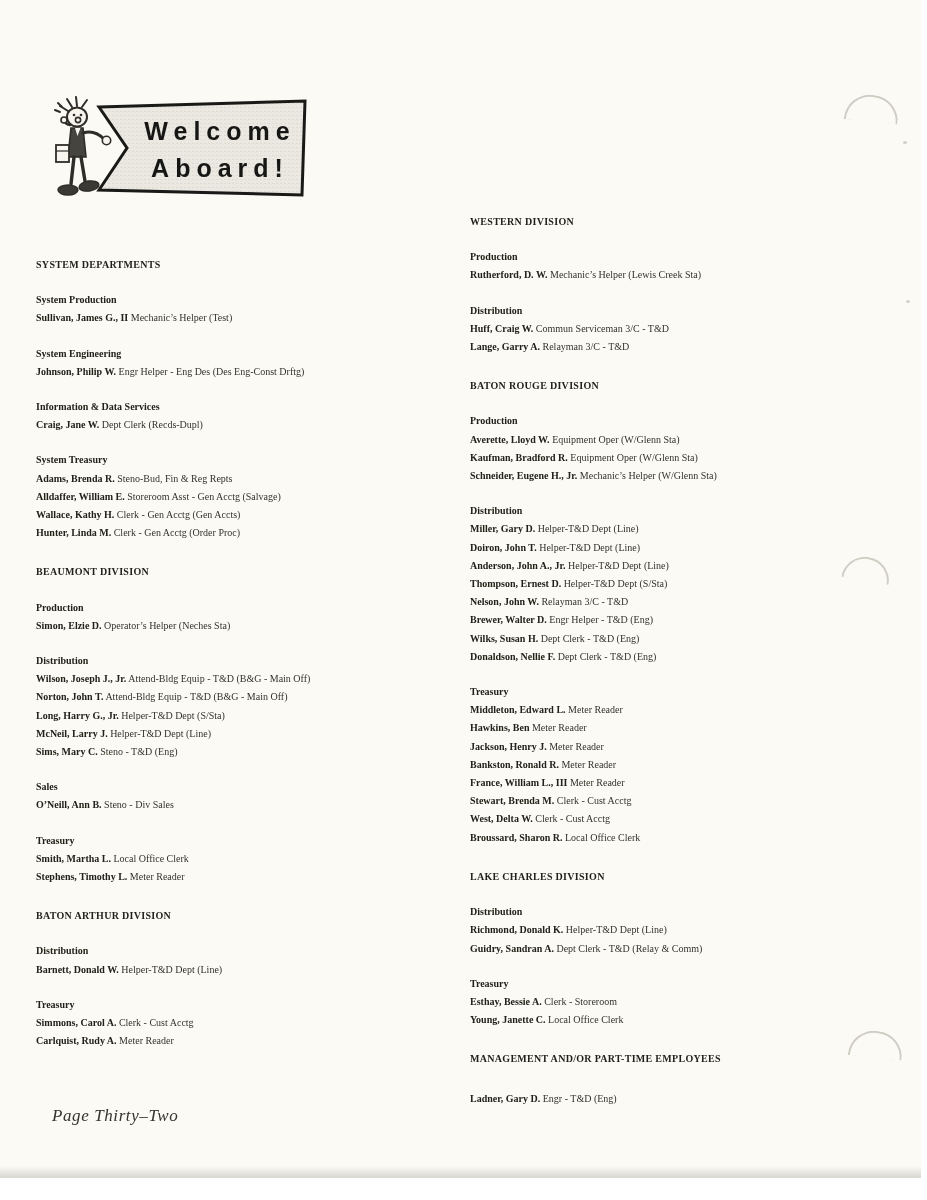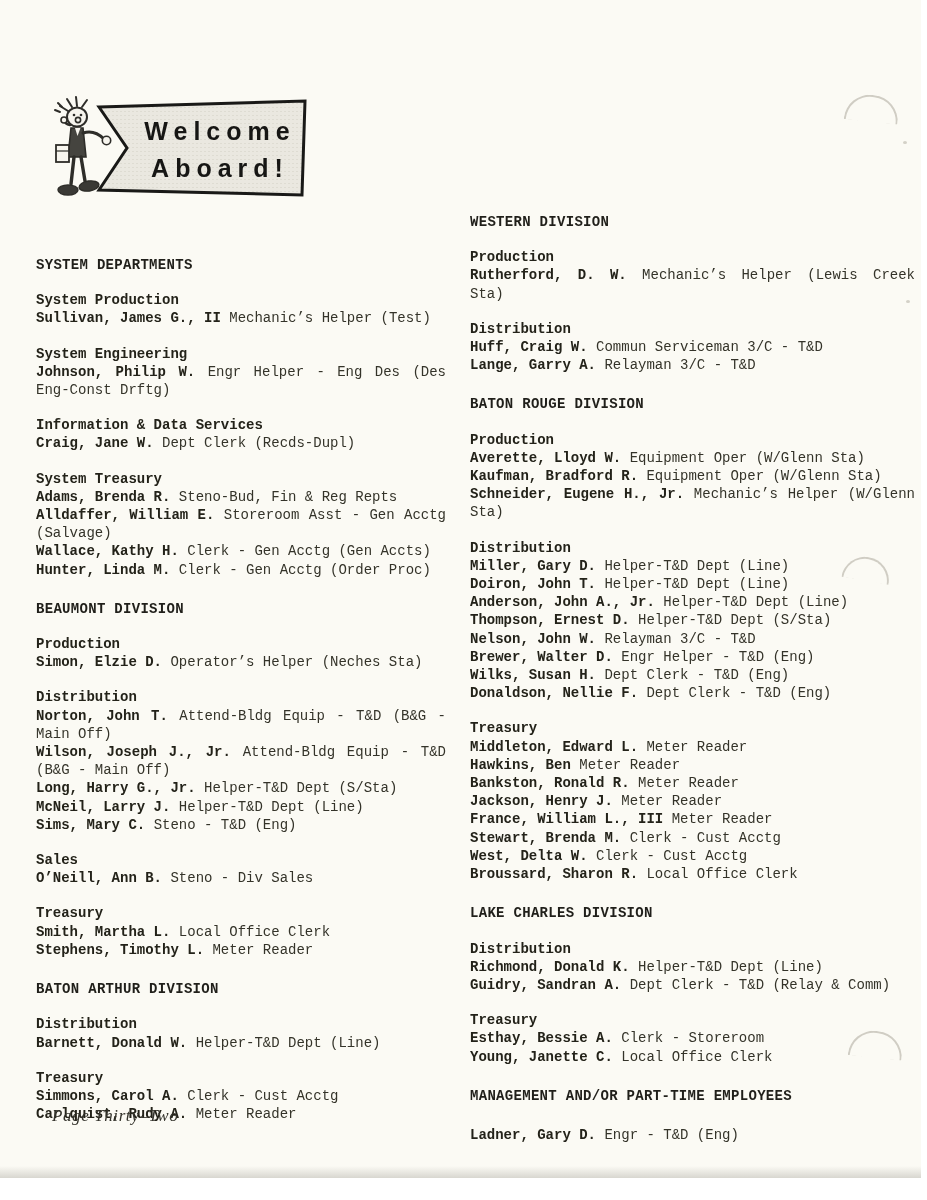--- a/index.html
+++ b/index.html
@@ -11,21 +11,21 @@
     position:absolute;left:0;top:0;width:921px;height:1178px;
     background:#fbfaf4;overflow:hidden;
   }
   .bottom-shade{
     position:absolute;left:0;top:1166px;width:921px;height:12px;
     background:linear-gradient(to bottom,rgba(251,250,244,0),rgba(150,148,140,0.35));
   }
   .mascot{position:absolute;left:44px;top:95px;}
   .banner{position:absolute;left:96px;top:98px;}
   .col{
-    position:absolute;font-size:14px;line-height:18.2px;color:#2e2d26;font-family:Liberation Mono, monospace;
+    position:absolute;font-size:10px;line-height:18.2px;color:#2e2d26;
   }
   .col-left{left:36px;top:256px;width:410px;}
   .col-right{left:470px;top:213px;width:445px;}
   .division-heading{
     font-weight:bold;letter-spacing:0.3px;color:#201f1a;margin:21px 0 17px;
   }
   .col > .division-heading:first-child{margin-top:0;}
   .group{margin-bottom:17px;}
   .group.no-dept{margin-top:21px;}
   .dept{font-weight:bold;color:#232219;}
@@ -112,22 +112,22 @@
         <div class="entry"><span class="name">Wallace, Kathy H.</span> <span class="title">Clerk - Gen Acctg (Gen Accts)</span></div>
         <div class="entry"><span class="name">Hunter, Linda M.</span> <span class="title">Clerk - Gen Acctg (Order Proc)</span></div>
       </div>
       <div class="division-heading">BEAUMONT DIVISION</div>
       <div class="group">
         <div class="dept">Production</div>
         <div class="entry"><span class="name">Simon, Elzie D.</span> <span class="title">Operator’s Helper (Neches Sta)</span></div>
       </div>
       <div class="group">
         <div class="dept">Distribution</div>
+        <div class="entry"><span class="name">Wilson, Joseph J., Jr.</span> <span class="title">Attend-Bldg Equip - T&amp;D (B&amp;G - Main Off)</span></div>
         <div class="entry"><span class="name">Norton, John T.</span> <span class="title">Attend-Bldg Equip - T&amp;D (B&amp;G - Main Off)</span></div>
-        <div class="entry"><span class="name">Wilson, Joseph J., Jr.</span> <span class="title">Attend-Bldg Equip - T&amp;D (B&amp;G - Main Off)</span></div>
         <div class="entry"><span class="name">Long, Harry G., Jr.</span> <span class="title">Helper-T&amp;D Dept (S/Sta)</span></div>
         <div class="entry"><span class="name">McNeil, Larry J.</span> <span class="title">Helper-T&amp;D Dept (Line)</span></div>
         <div class="entry"><span class="name">Sims, Mary C.</span> <span class="title">Steno - T&amp;D (Eng)</span></div>
       </div>
       <div class="group">
         <div class="dept">Sales</div>
         <div class="entry"><span class="name">O’Neill, Ann B.</span> <span class="title">Steno - Div Sales</span></div>
       </div>
       <div class="group">
         <div class="dept">Treasury</div>
@@ -171,22 +171,22 @@
         <div class="entry"><span class="name">Thompson, Ernest D.</span> <span class="title">Helper-T&amp;D Dept (S/Sta)</span></div>
         <div class="entry"><span class="name">Nelson, John W.</span> <span class="title">Relayman 3/C - T&amp;D</span></div>
         <div class="entry"><span class="name">Brewer, Walter D.</span> <span class="title">Engr Helper - T&amp;D (Eng)</span></div>
         <div class="entry"><span class="name">Wilks, Susan H.</span> <span class="title">Dept Clerk - T&amp;D (Eng)</span></div>
         <div class="entry"><span class="name">Donaldson, Nellie F.</span> <span class="title">Dept Clerk - T&amp;D (Eng)</span></div>
       </div>
       <div class="group">
         <div class="dept">Treasury</div>
         <div class="entry"><span class="name">Middleton, Edward L.</span> <span class="title">Meter Reader</span></div>
         <div class="entry"><span class="name">Hawkins, Ben</span> <span class="title">Meter Reader</span></div>
+        <div class="entry"><span class="name">Jackson, Henry J.</span> <span class="title">Meter Reader</span></div>
         <div class="entry"><span class="name">Bankston, Ronald R.</span> <span class="title">Meter Reader</span></div>
-        <div class="entry"><span class="name">Jackson, Henry J.</span> <span class="title">Meter Reader</span></div>
         <div class="entry"><span class="name">France, William L., III</span> <span class="title">Meter Reader</span></div>
         <div class="entry"><span class="name">Stewart, Brenda M.</span> <span class="title">Clerk - Cust Acctg</span></div>
         <div class="entry"><span class="name">West, Delta W.</span> <span class="title">Clerk - Cust Acctg</span></div>
         <div class="entry"><span class="name">Broussard, Sharon R.</span> <span class="title">Local Office Clerk</span></div>
       </div>
       <div class="division-heading">LAKE CHARLES DIVISION</div>
       <div class="group">
         <div class="dept">Distribution</div>
         <div class="entry"><span class="name">Richmond, Donald K.</span> <span class="title">Helper-T&amp;D Dept (Line)</span></div>
         <div class="entry"><span class="name">Guidry, Sandran A.</span> <span class="title">Dept Clerk - T&amp;D (Relay &amp; Comm)</span></div>

